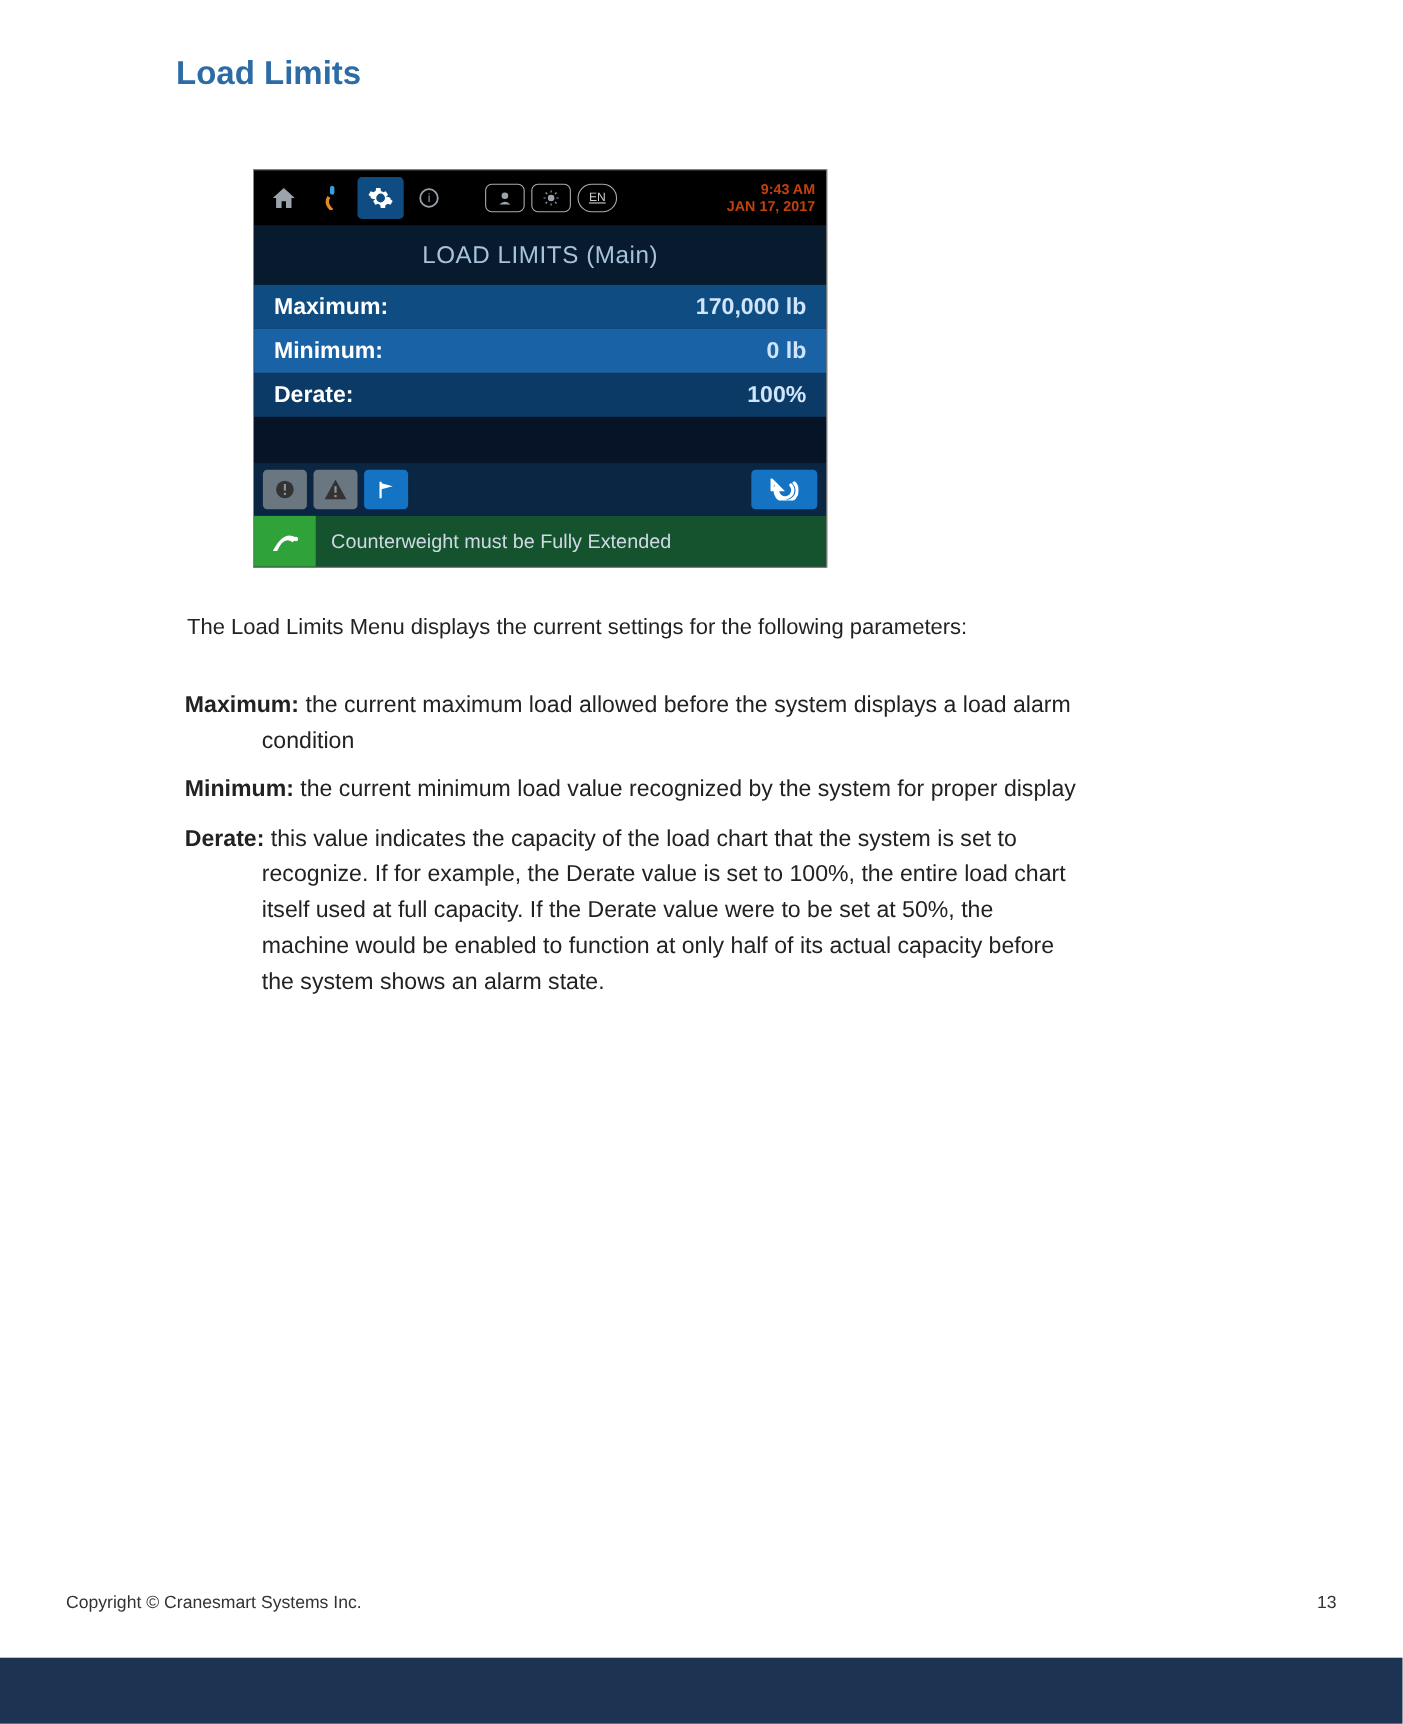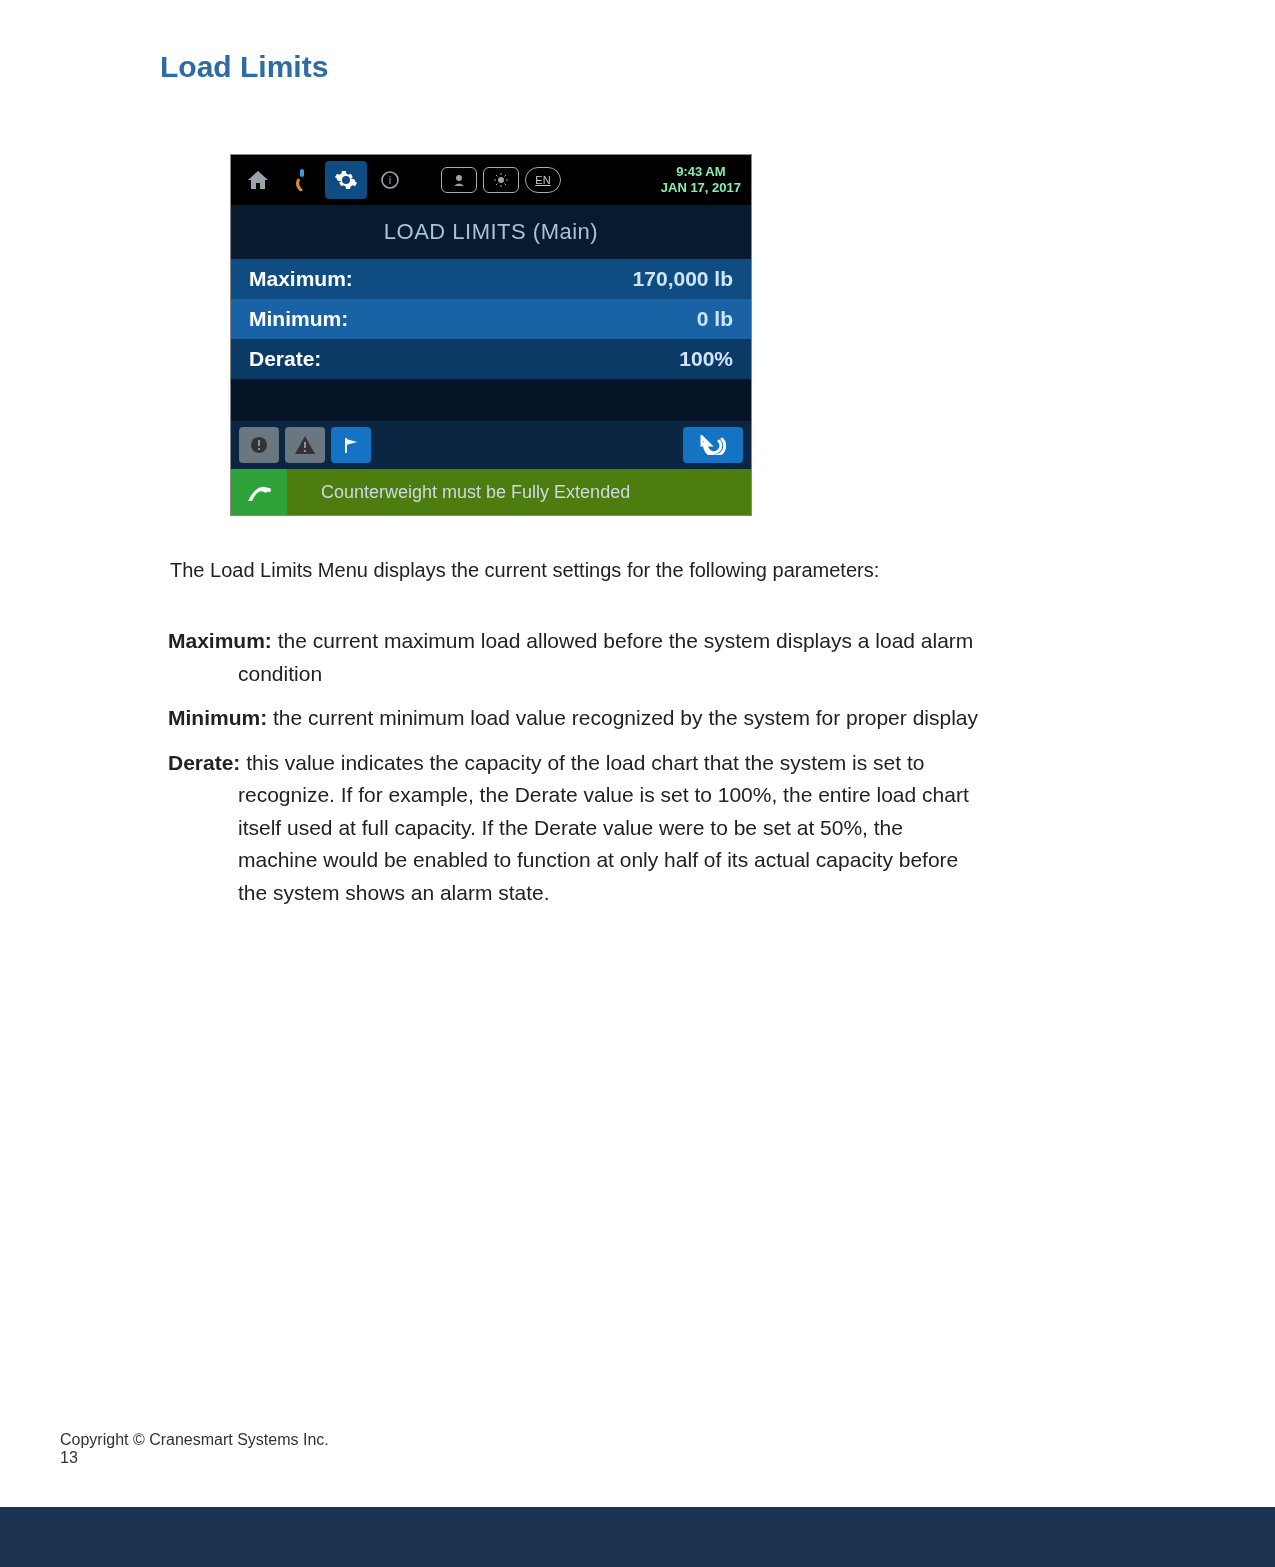--- a/index.html
+++ b/index.html
@@ -88,25 +88,25 @@
     height: 24px;
     display:inline-flex;
     align-items:center;
     justify-content:center;
     font-size:11px;
     color:#ccc;
   }
   .pill.round { border-radius: 14px; width:34px;text-decoration:underline; }
   .ds-time {
     margin-left: auto;
-    color: #86efac;
+    color: #c2410c;
     font-size: 13px;
     font-weight: 700;
     line-height: 1.2;
-    text-align:center;
+    text-align:right;
     padding-right:4px;
   }
   .ds-title {
     background: #071a2e;
     text-align: center;
     color: #a7c2d9;
     font-size: 22px;
     padding: 14px 0;
     letter-spacing: 0.5px;
   }
@@ -137,22 +137,21 @@
     display:inline-flex;
     align-items:center;
     justify-content:center;
     color:#222;
   }
   .sq-btn.blue { background:#1573c4; color:#fff; }
   .sq-btn.right { margin-left:auto; background:#1573c4; color:#fff; width:60px;}
   .ds-message {
     display:flex;
     align-items:center;
-    background:#4d7c0f;
-    gap:20px;
+    background:#14532d;
   }
   .ds-msg-icon {
     background:#2fa33a;
     width:56px;
     height:46px;
     display:inline-flex;
     align-items:center;
     justify-content:center;
   }
   .ds-msg-text {
@@ -172,21 +171,20 @@
   .def-hang { display:block; padding-left: 70px; }
   .footer {
     position: absolute;
     bottom: 100px;
     left: 60px;
     right: 60px;
     display:flex;
     justify-content:space-between;
     font-size:16px;
     color:#333;
-    flex-direction:column;
   }
   .bottom-bar {
     position:absolute;
     bottom:0;
     left:0;
     right:0;
     height:60px;
     background:#1d3352;
   }
   svg { display:block; }

